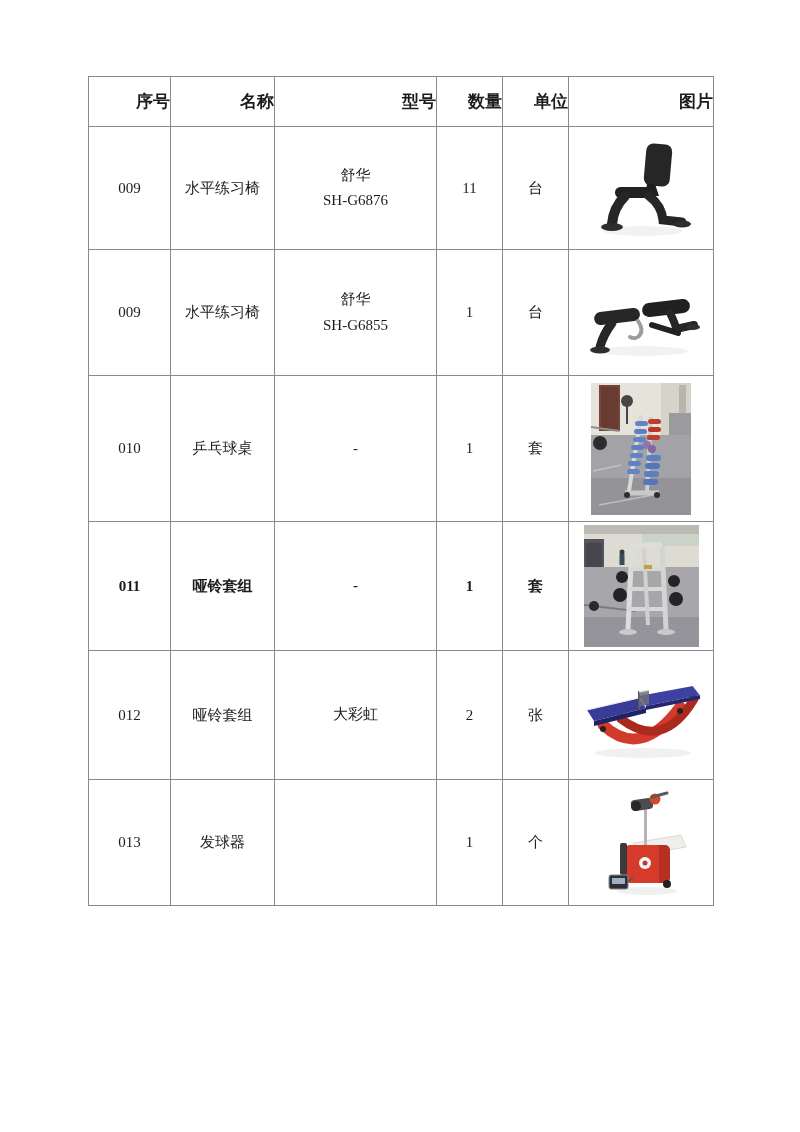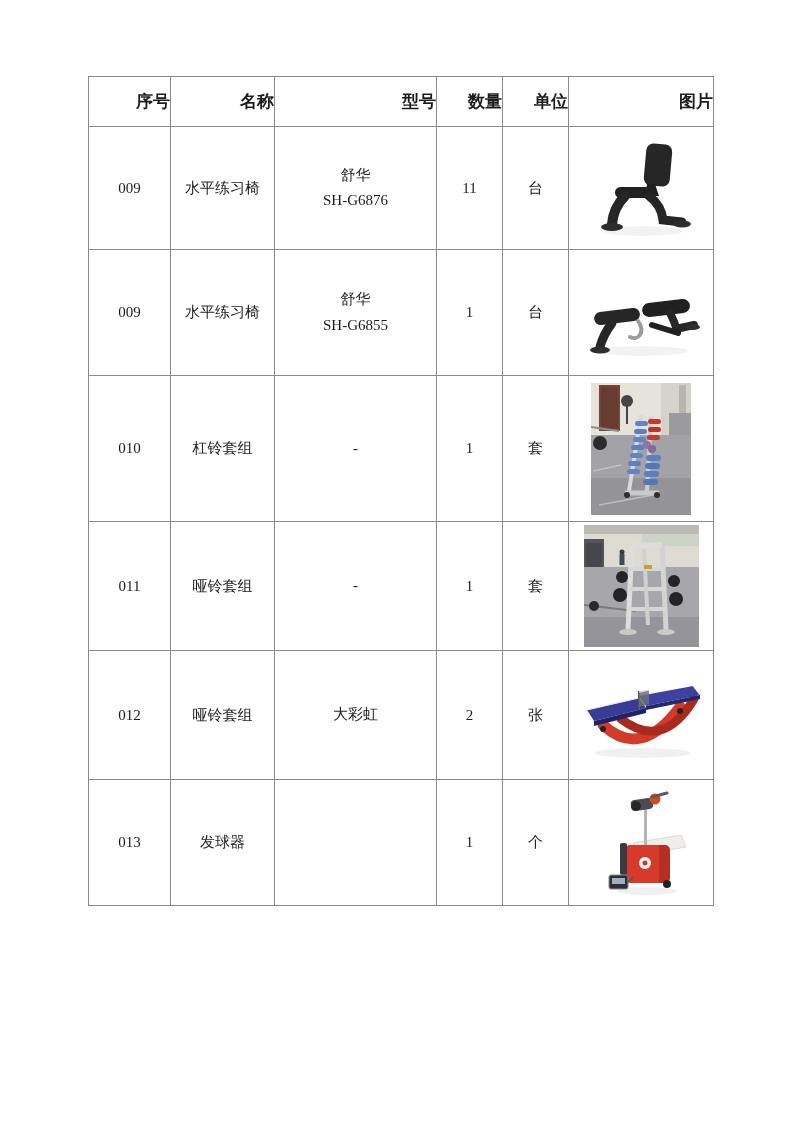--- a/index.html
+++ b/index.html
@@ -39,21 +39,21 @@
   }
   tr.head-row td {
     font-size: 17px;
     font-weight: bold;
     height: 49px;
     text-align: right;
   }
   tr.rh-a td { height: 122px; }
   tr.rh-b td { height: 125px; }
   tr.rh-c td { height: 145px; }
-  tr.rh-d td { height: 128px; }
+  tr.rh-d td { height: 128px; font-weight: bold; }
   tr.rh-e td { height: 128px; }
   tr.rh-f td { height: 125px; text-align: center; }
   .mline { line-height: 1.3; }
   .mline:empty { display: none; }
   .mline + .mline:not(:empty) { margin-top: 6px; }
   td.c-img svg { display: block; margin: 0 auto; }
 </style>
 </head>
 <body>
 
@@ -121,21 +121,21 @@
           <path d="M56 58 C64 70 56 78 48 74" stroke="#9c9c9c" stroke-width="4" fill="none" stroke-linecap="round"></path>
           <path d="M88 50 C92 58 94 62 94 66 L112 62" stroke="#262626" stroke-width="8" fill="none" stroke-linecap="round"></path>
           <ellipse cx="111" cy="64" rx="7" ry="3" fill="#2e2e2e"></ellipse>
           <path d="M70 62 L96 70" stroke="#222222" stroke-width="6" stroke-linecap="round"></path>
         </svg>
       </td>
     </tr>
 
     <tr class="rh-c">
       <td>010</td>
-      <td>杠铃套组</td>
+      <td>乒乓球桌</td>
       <td>
         <div class="mline">-</div>
 
       </td>
       <td>1</td>
       <td>套</td>
       <td class="c-img">
         <svg viewBox="0 0 100 132" width="100" height="132">
           <rect width="100" height="52" fill="#e6e3da"></rect>
           <rect x="70" width="30" height="52" fill="#d6d3ca"></rect>

